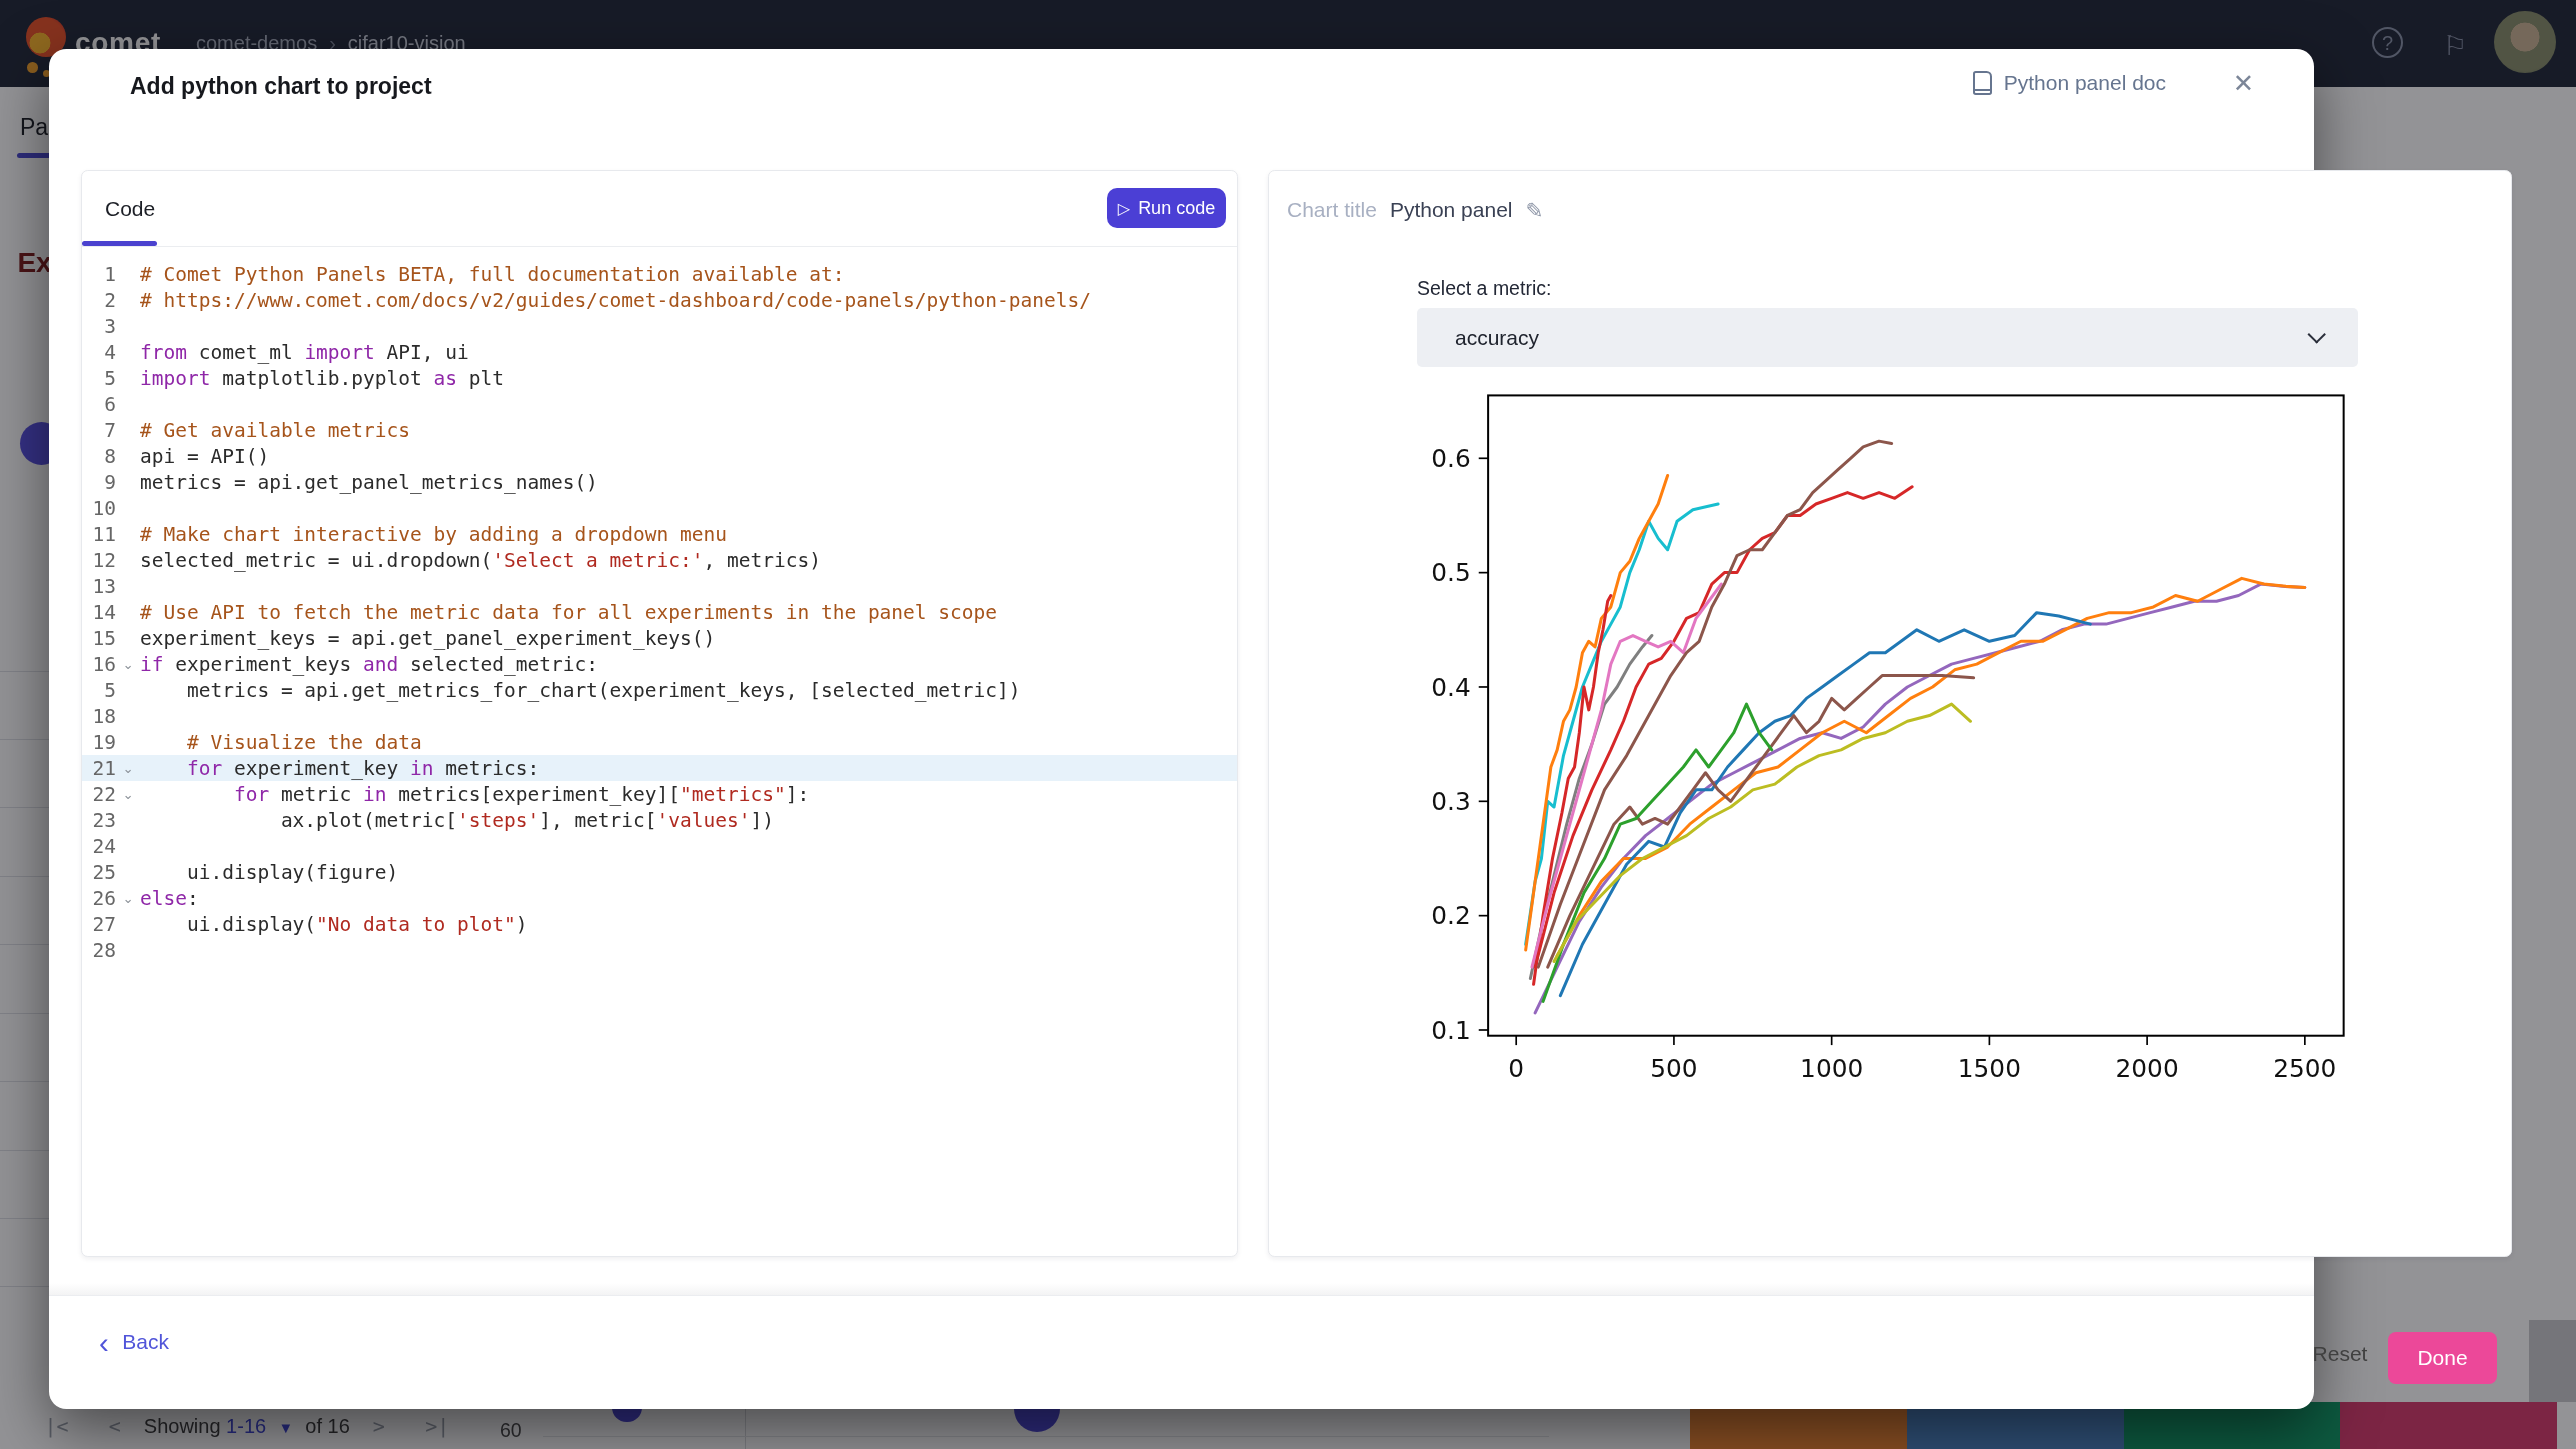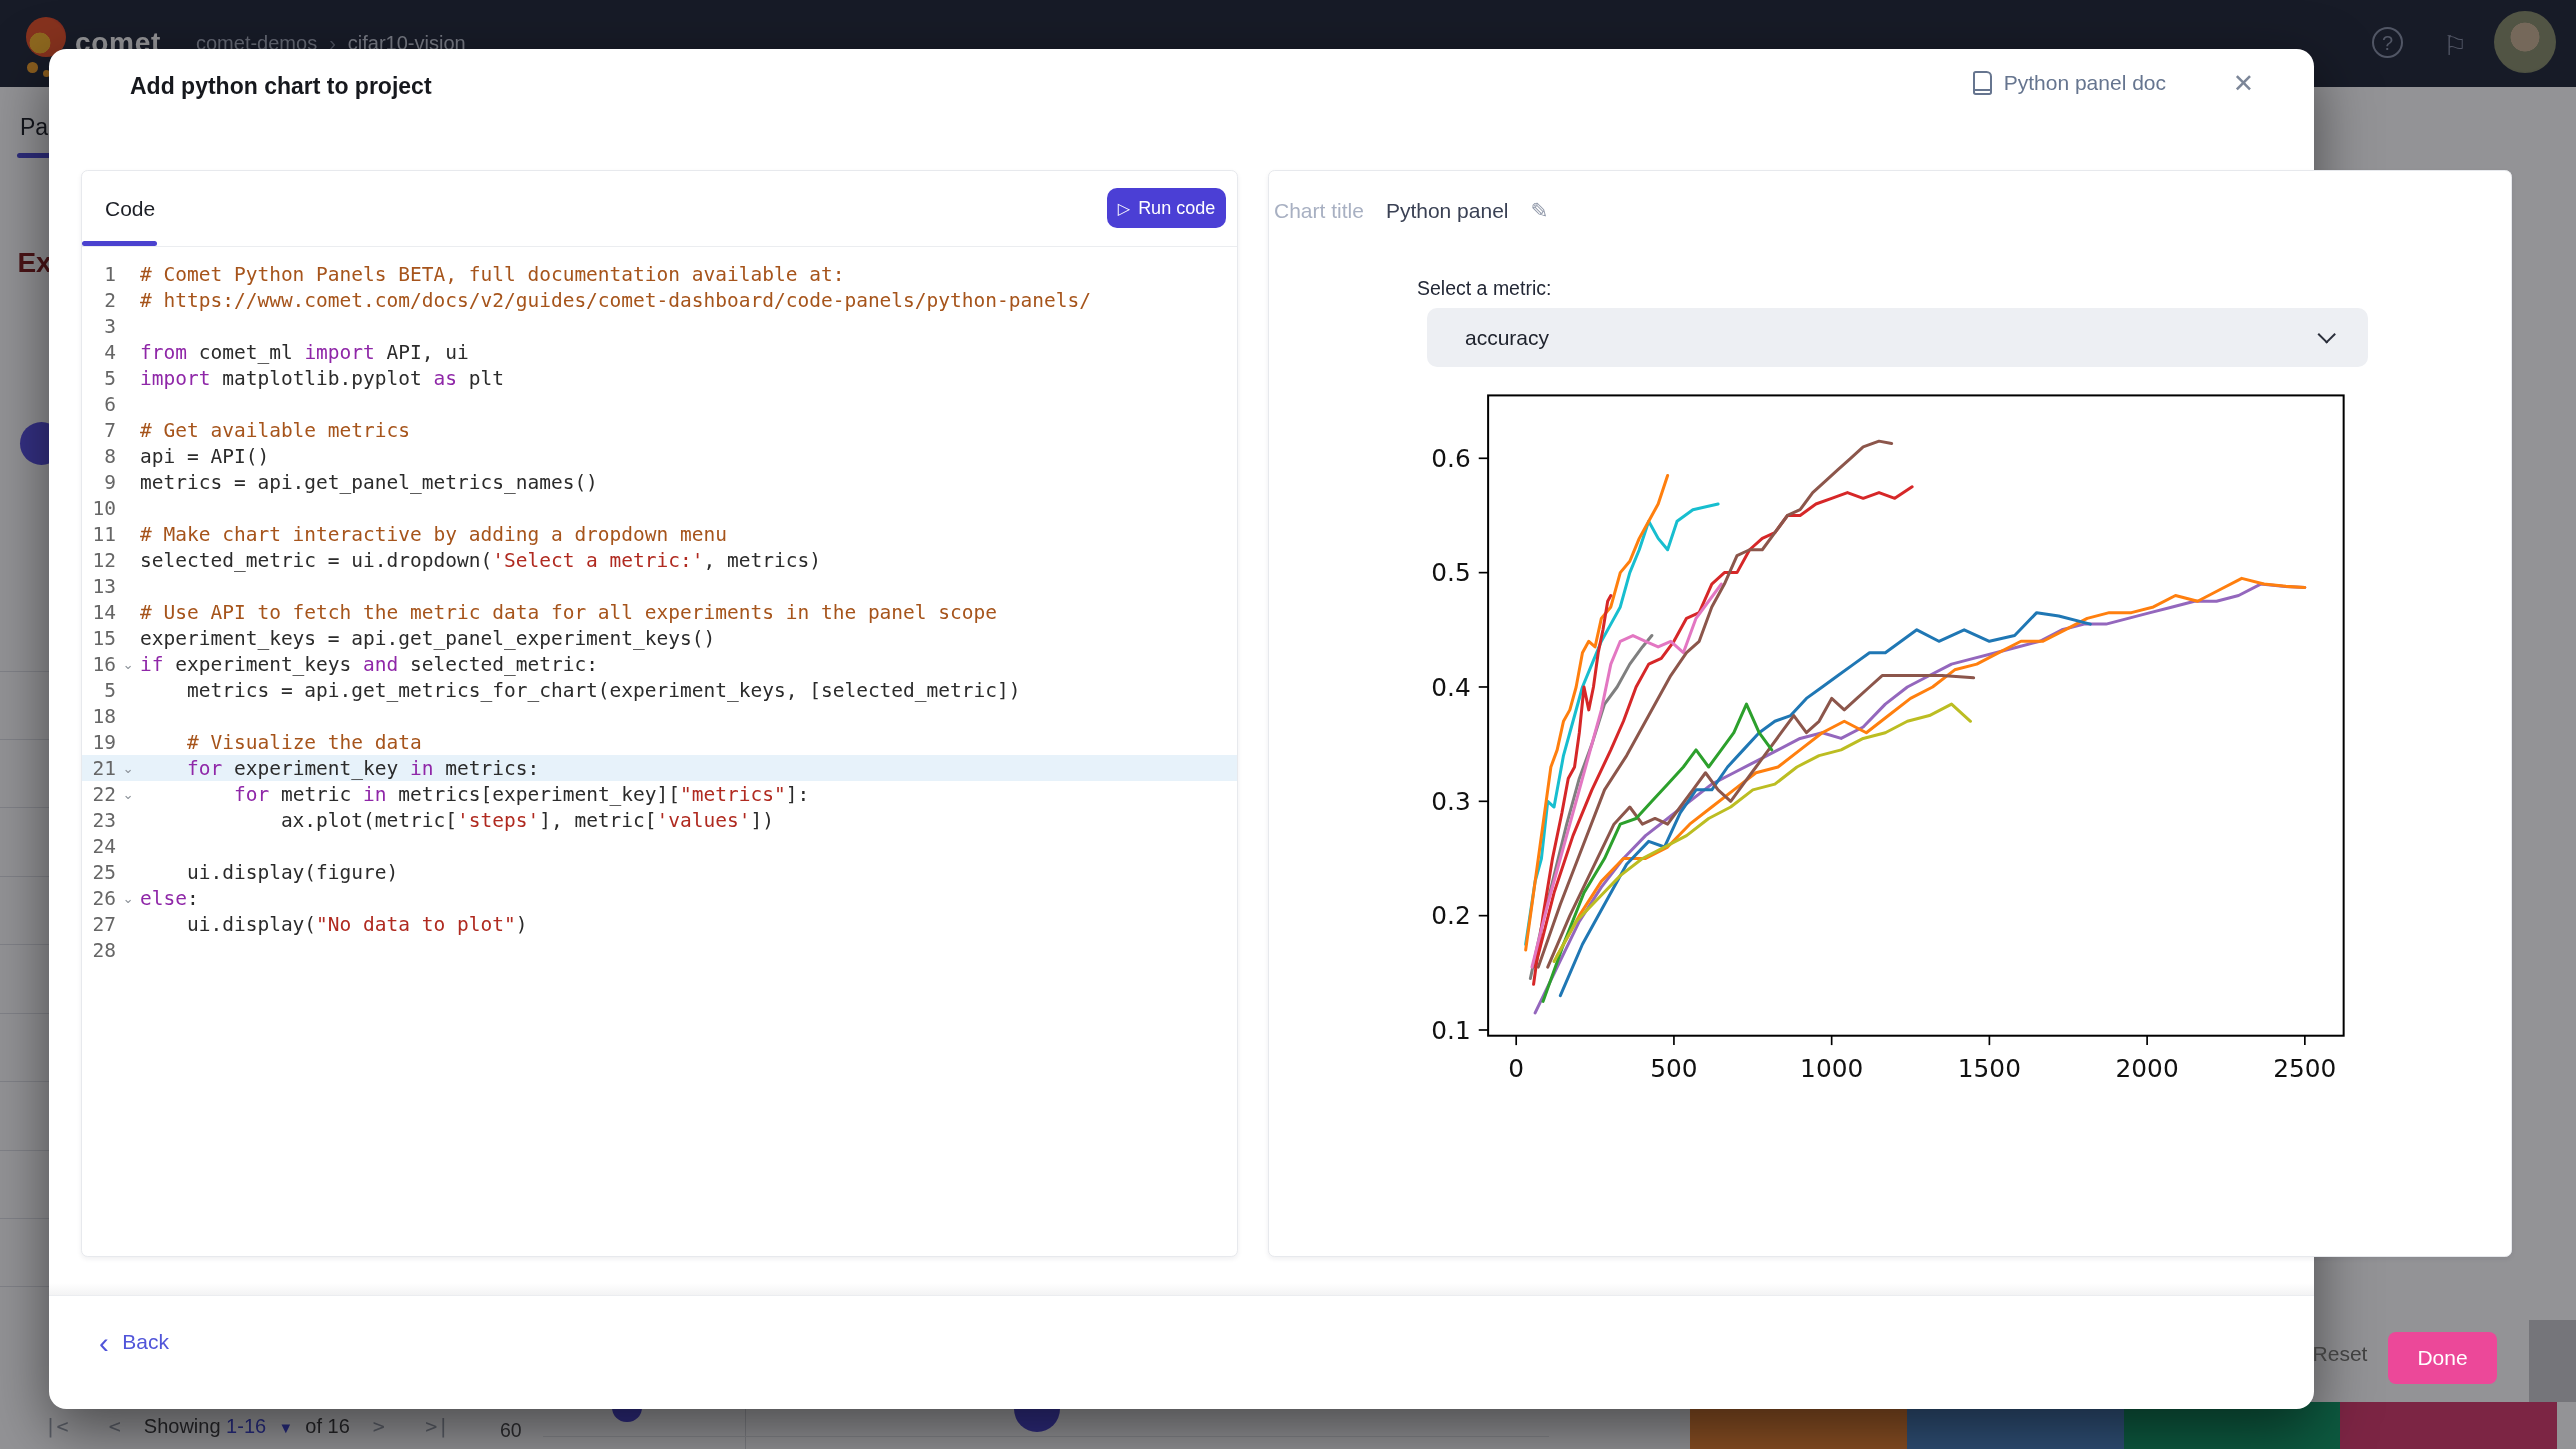--- a/index.html
+++ b/index.html
@@ -79,26 +79,26 @@
   #code-lines{position:absolute;left:0;top:78px;width:100%;padding-top:12px;
     font-family:"DejaVu Sans Mono",monospace;font-size:19.5px}
   .code-line{height:26px;display:flex;align-items:center;white-space:pre}
   .code-line.hl{background:#e7f2fa}
   .ln{display:inline-block;width:34px;text-align:right;color:#666;flex:none}
   .fold{display:inline-block;width:24px;text-align:center;color:#8a9097;font-size:13.4px;flex:none;font-family:"DejaVu Sans",sans-serif}
   .ct{flex:1}
   .t-p{color:#2b2b2b}.t-c{color:#a6541b}.t-k{color:#8f27a8}.t-s{color:#b02a20}
 
   
-  #chart-title-row{position:absolute;left:5px;top:27px;font-size:21px;display:flex;align-items:center;gap:22px}
+  #chart-title-row{position:absolute;left:18px;top:27px;font-size:21px;display:flex;align-items:flex-start;gap:13px}
   #chart-title-label{color:#a8b0c2}
   #chart-title-value{color:#3a4154;font-weight:500}
   #edit-pencil{color:#8f97a8;font-size:21.5px;cursor:pointer;font-family:"DejaVu Sans",sans-serif}
   #metric-label{position:absolute;left:148px;top:106px;font-size:19.5px;color:#232836}
-  #metric-dropdown{position:absolute;left:158px;top:137px;width:941px;height:59px;background:#edeff3;border-radius:10px;
+  #metric-dropdown{position:absolute;left:148px;top:137px;width:941px;height:59px;background:#edeff3;border-radius:5px;
     display:flex;align-items:center;cursor:pointer}
   #metric-value{margin-left:38px;font-size:21px;color:#20242e}
   #dd-chevron{position:absolute;right:35px;top:20px;width:13.4px;height:13.4px;border-right:2.7px solid #2a2e3a;border-bottom:2.7px solid #2a2e3a;
     transform:rotate(45deg)}
   #chart-svg{position:absolute;left:161px;top:211px}
   .tick{stroke:#000;stroke-width:2.5}
   .tl{font-family:"DejaVu Sans",sans-serif;font-size:37px;fill:#111}
   .ty{text-anchor:end}.tx{text-anchor:middle}
 
   

